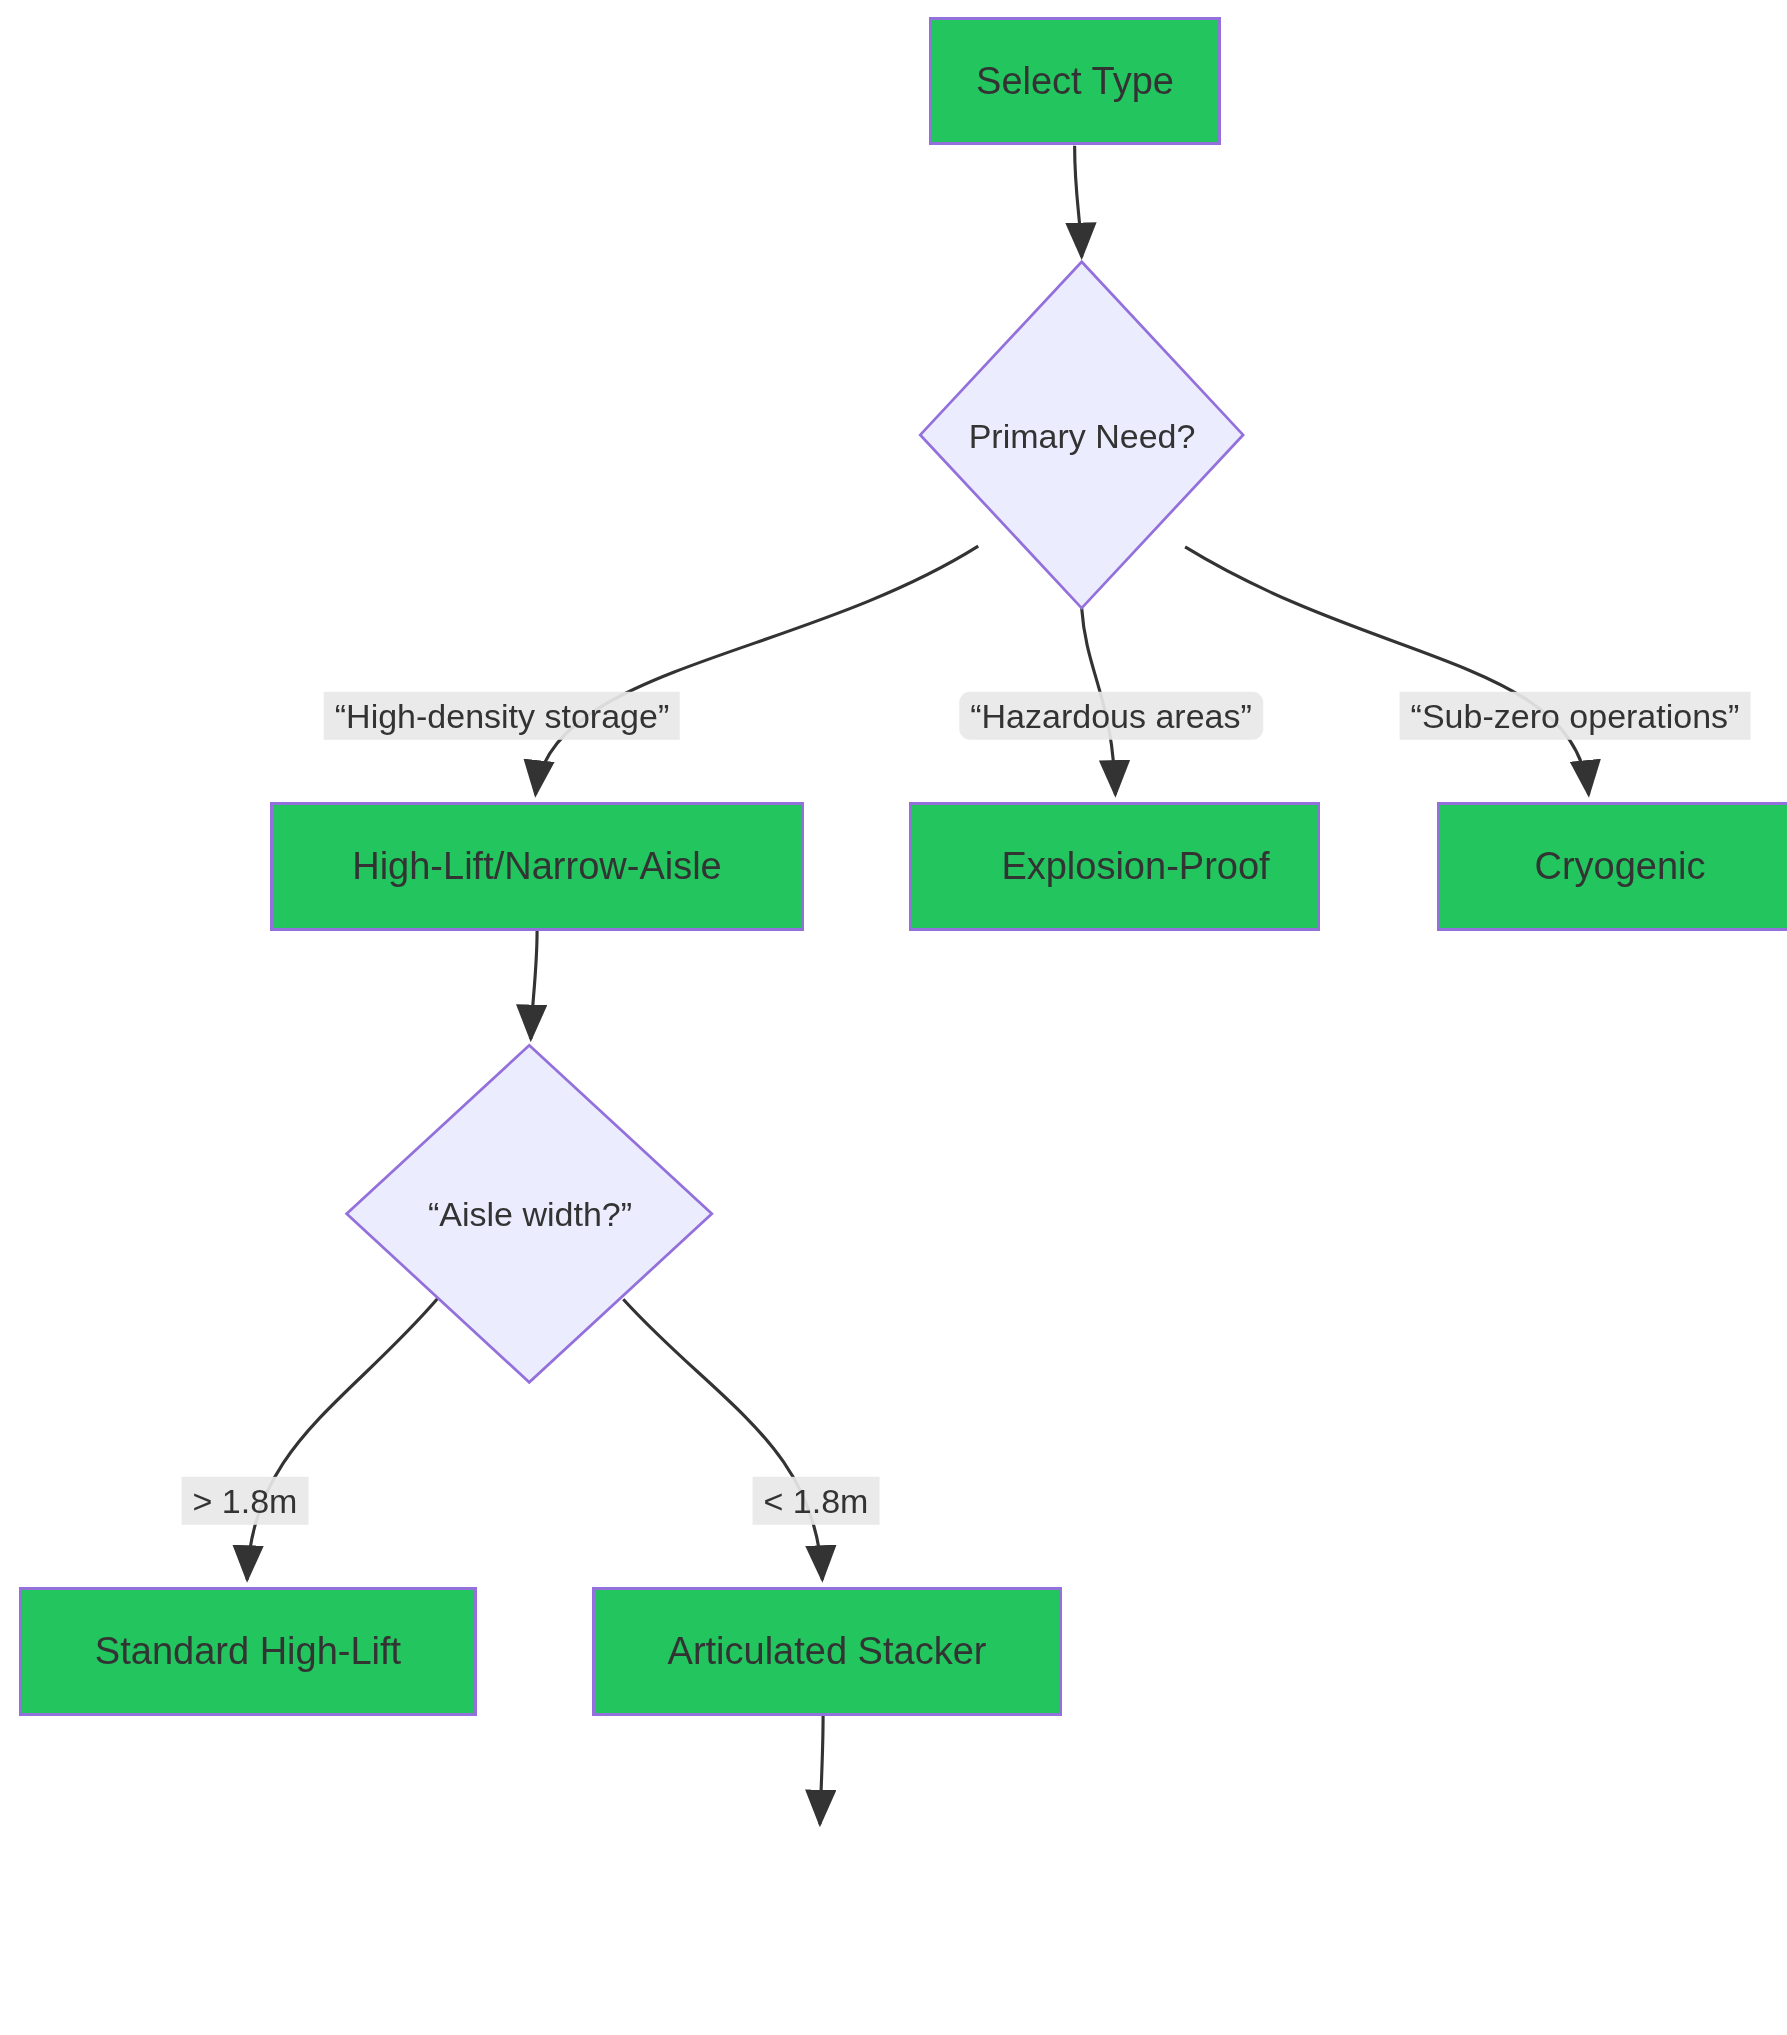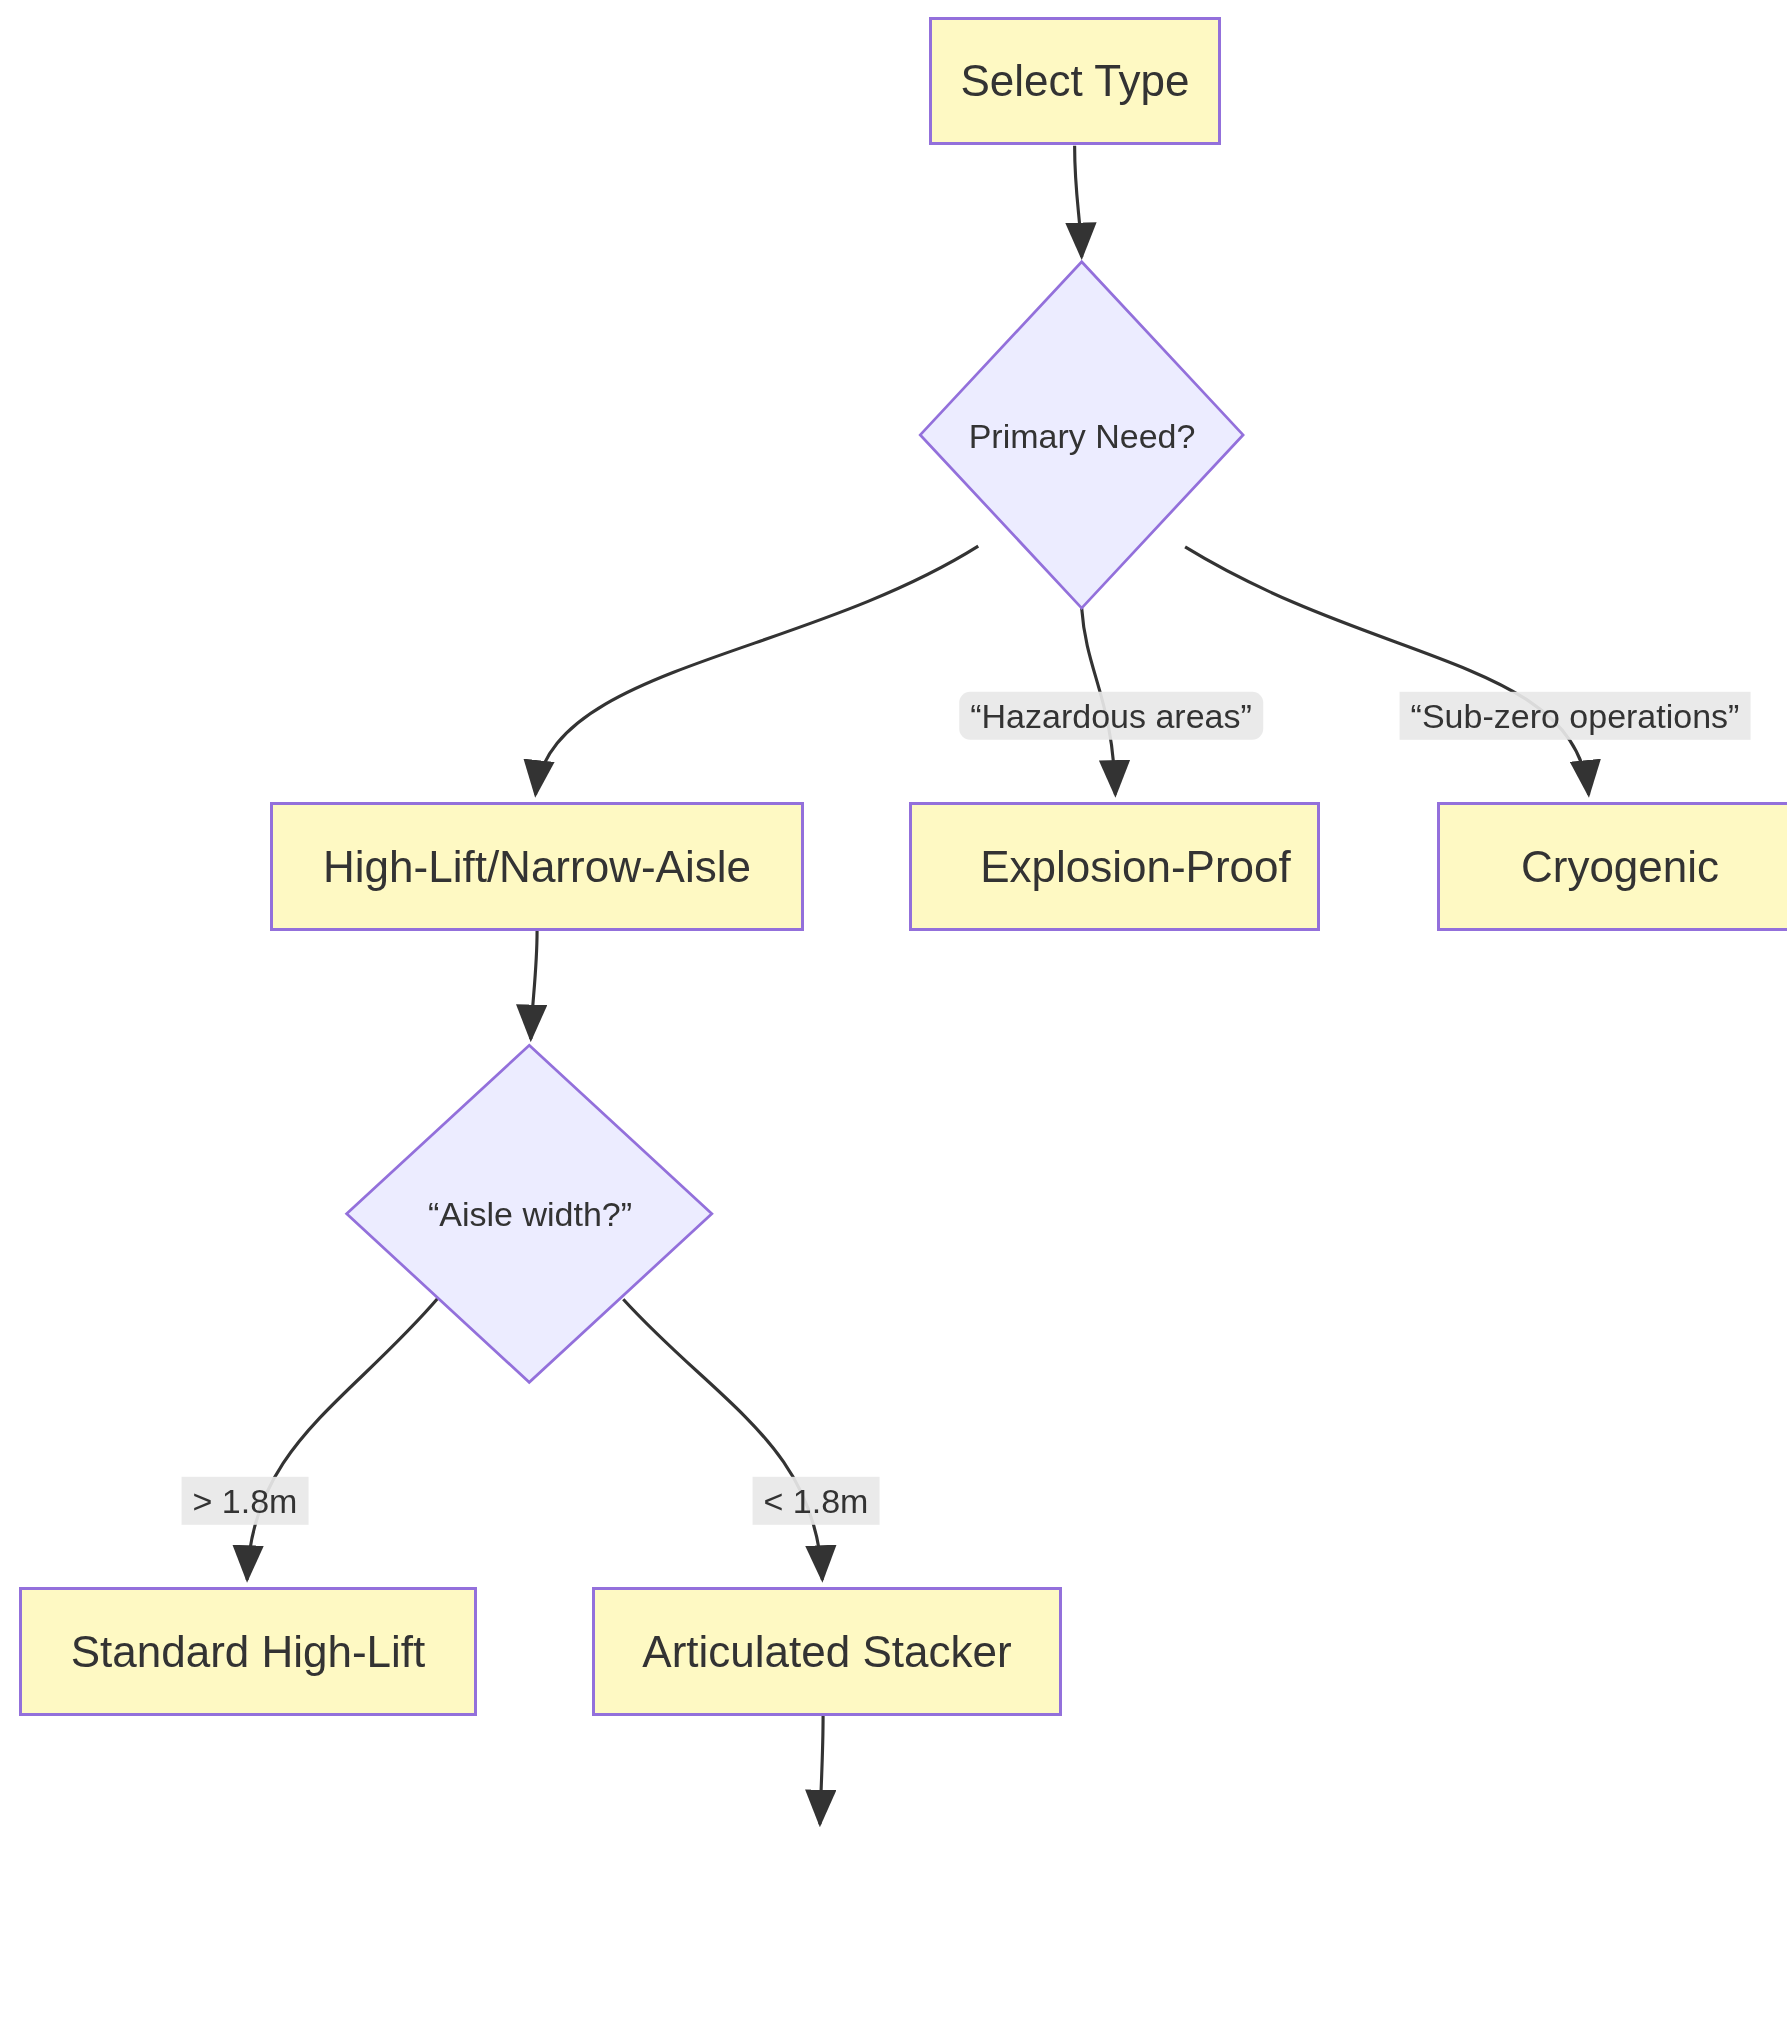--- a/index.html
+++ b/index.html
@@ -1,21 +1,21 @@
 <!DOCTYPE html>
 <html style="font-size:12.5px"><head>
 <meta charset="utf-8">
 <style>
   html,body{margin:0;padding:0;background:#ffffff;}
   #canvas{position:relative;width:1788px;height:2035px;background:#ffffff;overflow:hidden;
           font-family:"Liberation Sans", sans-serif;}
   #edge-layer{position:absolute;left:0;top:0;width:1788px;height:2035px;}
-  .node{position:absolute;box-sizing:border-box;background:#fef9c3;border:3.1px solid #9370DB;
+  .node{position:absolute;box-sizing:border-box;background:#22c55e;border:3.1px solid #9370DB;
         display:flex;align-items:center;justify-content:center;text-align:left;
-        color:#333333;font-size:44px;line-height:1.5;}
+        color:#333333;font-size:38px;line-height:1.5;}
   .node.rounded{border-radius:20.4px;}
   .multiline{white-space:pre-line;}
   .diamond-label{position:absolute;transform:translate(-50%,-50%);color:#333333;font-size:34px;
         white-space:nowrap;}
   .edge-label{position:absolute;transform:translate(-50%,-50%);background:rgba(232,232,232,0.92);
         color:#333333;font-size:34px;padding:4.7px 11px;white-space:nowrap;}
 </style>
 </head>
 <body>
 
@@ -36,20 +36,21 @@
       <path d="M 685 1188 C 685 1240, 678 1285, 677 1326" marker-end="url(#arrow)"></path>
       <path d="M 560 1655 C 445 1790, 320 1845, 315 2016" marker-end="url(#arrow)"></path>
       <path d="M 795 1658 C 915 1790, 1042 1845, 1049 2016" marker-end="url(#arrow)"></path>
       <path d="M 1050 2190 C 1050 2240, 1047 2285, 1046 2328" marker-end="url(#arrow)"></path>
     </g>
 
     <polygon points="1380,334 1586,555 1380,776 1174,555" fill="#ECECFF" stroke="#9370DB" stroke-width="3.5"></polygon>
     <polygon points="675,1334 908,1549 675,1764 442,1549" fill="#ECECFF" stroke="#9370DB" stroke-width="3.5"></polygon>
   </svg>
 
+  <div class="edge-label" style="left:502px;top:716px;">“High-density storage”</div>
   <div class="edge-label" style="left:1111px;top:716px;border-radius:11px;">“Hazardous areas”</div>
   <div class="edge-label" style="left:1575px;top:716px;">“Sub-zero operations”</div>
   <div class="edge-label" style="left:245px;top:1501px;">&gt; 1.8m</div>
   <div class="edge-label" style="left:816px;top:1501px;">&lt; 1.8m</div>
 
   <div class="node" style="left:929px;top:17px;width:292px;height:128px;">
     <span>Select Type</span>
   </div>
 
   <div class="node" style="left:270px;top:802px;width:534px;height:129px;">

